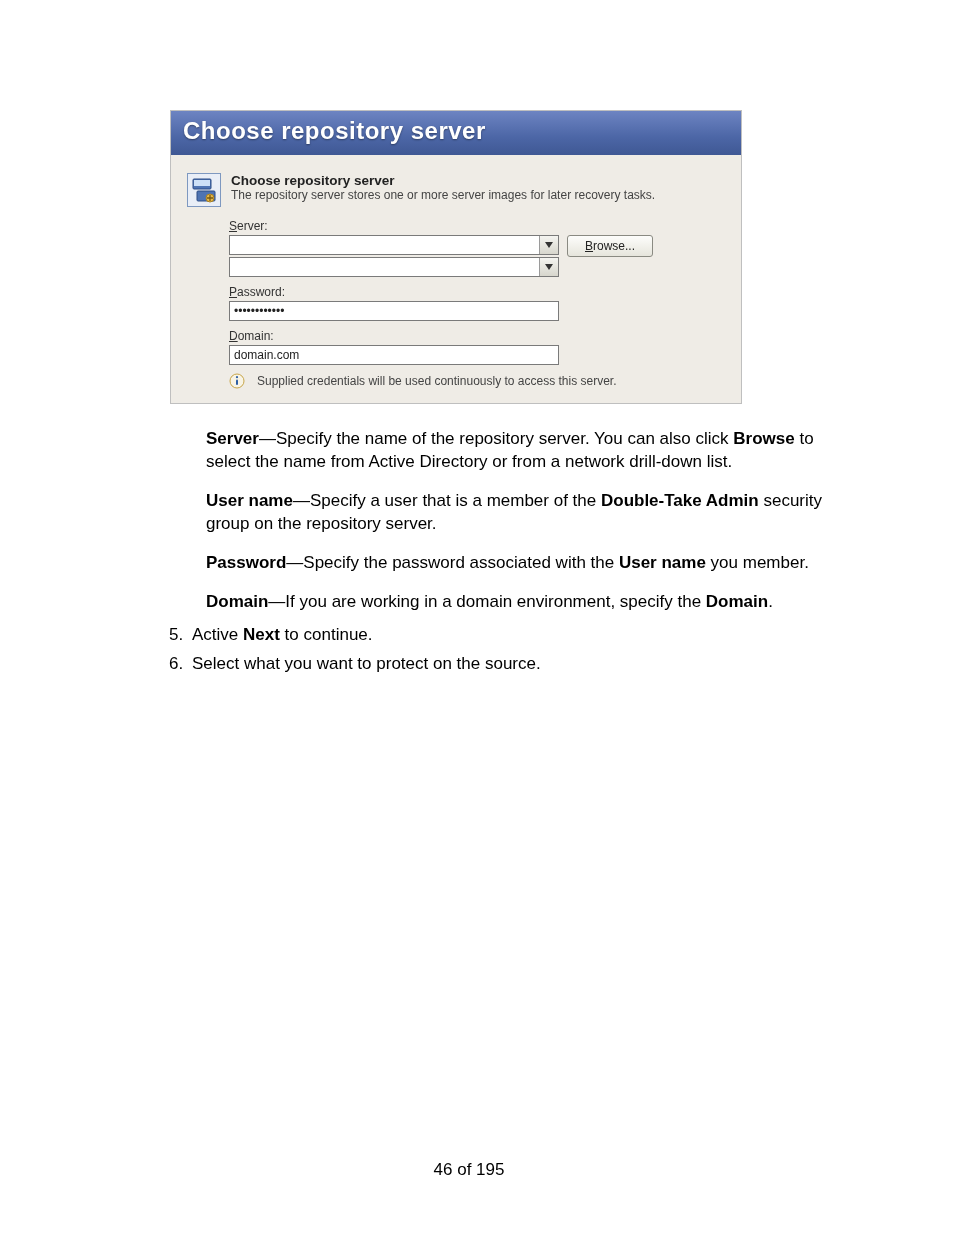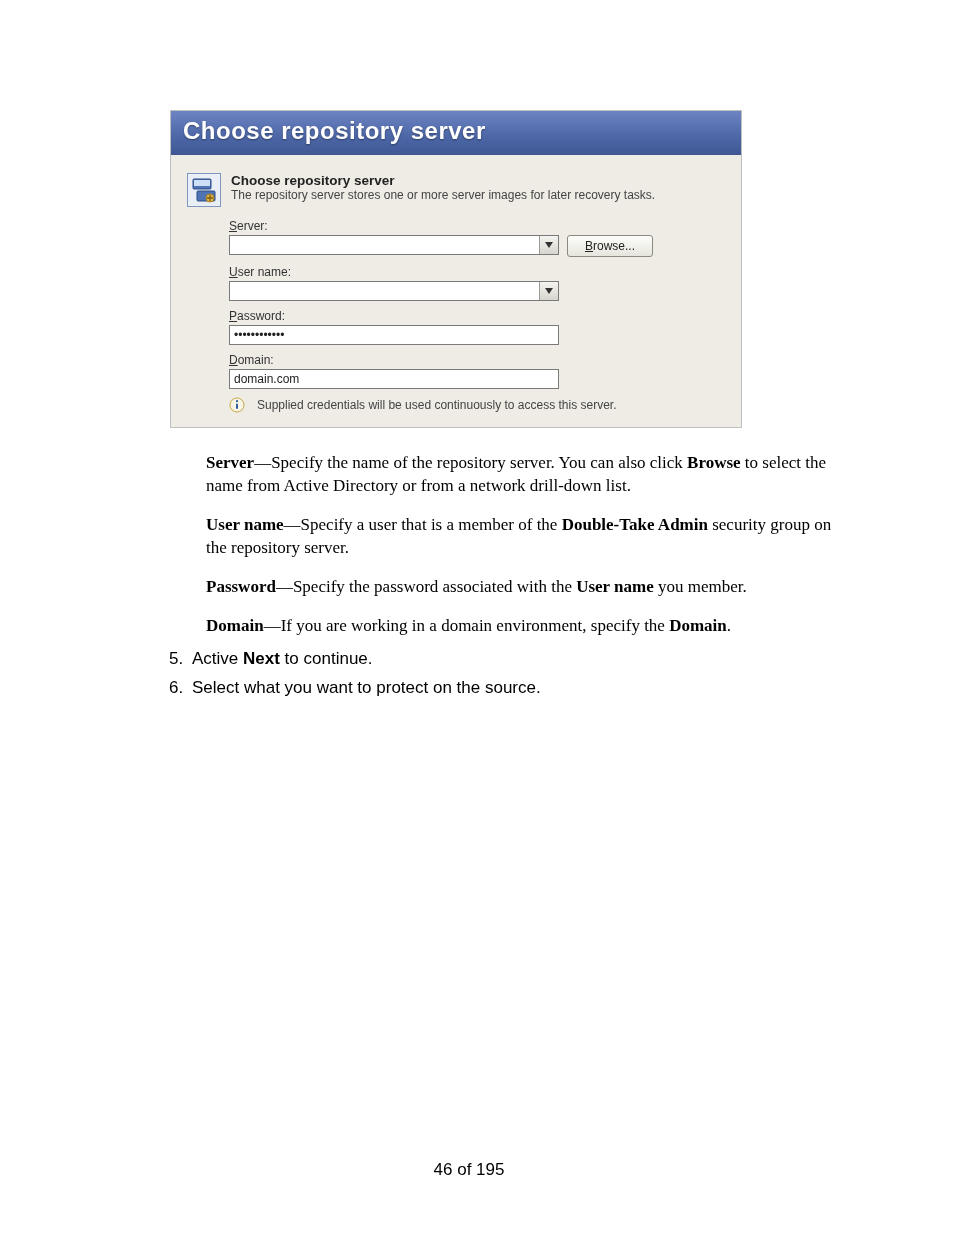--- a/index.html
+++ b/index.html
@@ -140,21 +140,21 @@
   .info-icon {
     width: 16px; height: 16px; flex:0 0 16px;
   }
   
   .doc {
     margin-top: 24px;
     font-size: 17px;
     line-height: 1.35;
     color: #000;
   }
-  .doc p { margin: 16px 0 10px 0; font-family: Liberation Serif, serif; }
+  .doc p { margin: 16px 0 10px 0; }
   .doc .indent { margin-left: 56px; }
   .doc b { font-weight: bold; }
   ol.steps {
     margin: 10px 0 0 0;
     padding-left: 38px;
     font-size: 17px;
   }
   ol.steps li { margin-bottom: 6px; padding-left: 4px; }
   .page-num {
     position: absolute;
@@ -195,21 +195,20 @@
             <div class="combo-txt">beta</div>
             <div class="combo-dd">
               <svg width="8" height="6">
                   <path d="M0 0h8L4 6z" fill="#333"></path>
                 </svg>
             </div>
           </div>
           <div class="btn"><span class="ul">B</span><span>rowse...</span></div>
         </div>
 
-        <div class="fld-label"><span class="ul">U</span><span>ser name:</span></div>
         <div class="fld-row">
           <div class="combo">
             <div class="combo-txt">administrator</div>
             <div class="combo-dd">
               <svg width="8" height="6">
                   <path d="M0 0h8L4 6z" fill="#333"></path>
                 </svg>
             </div>
           </div>
         </div>

